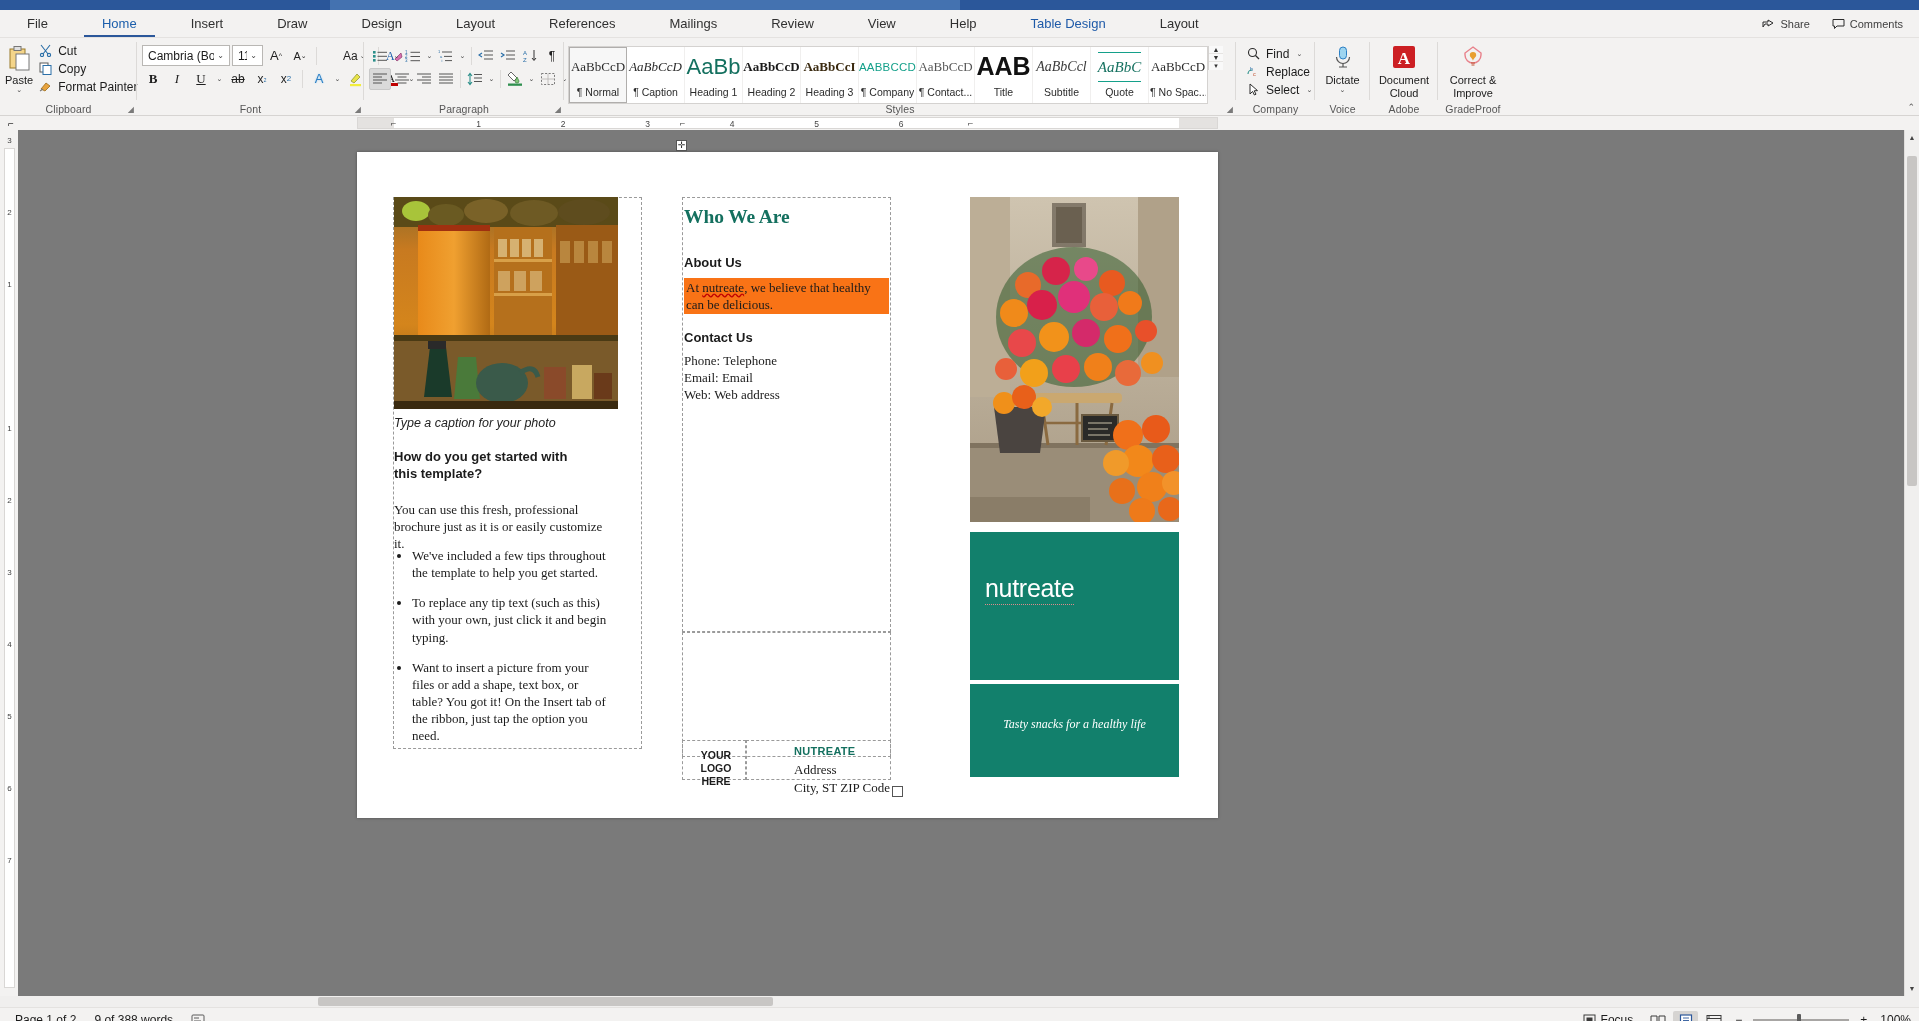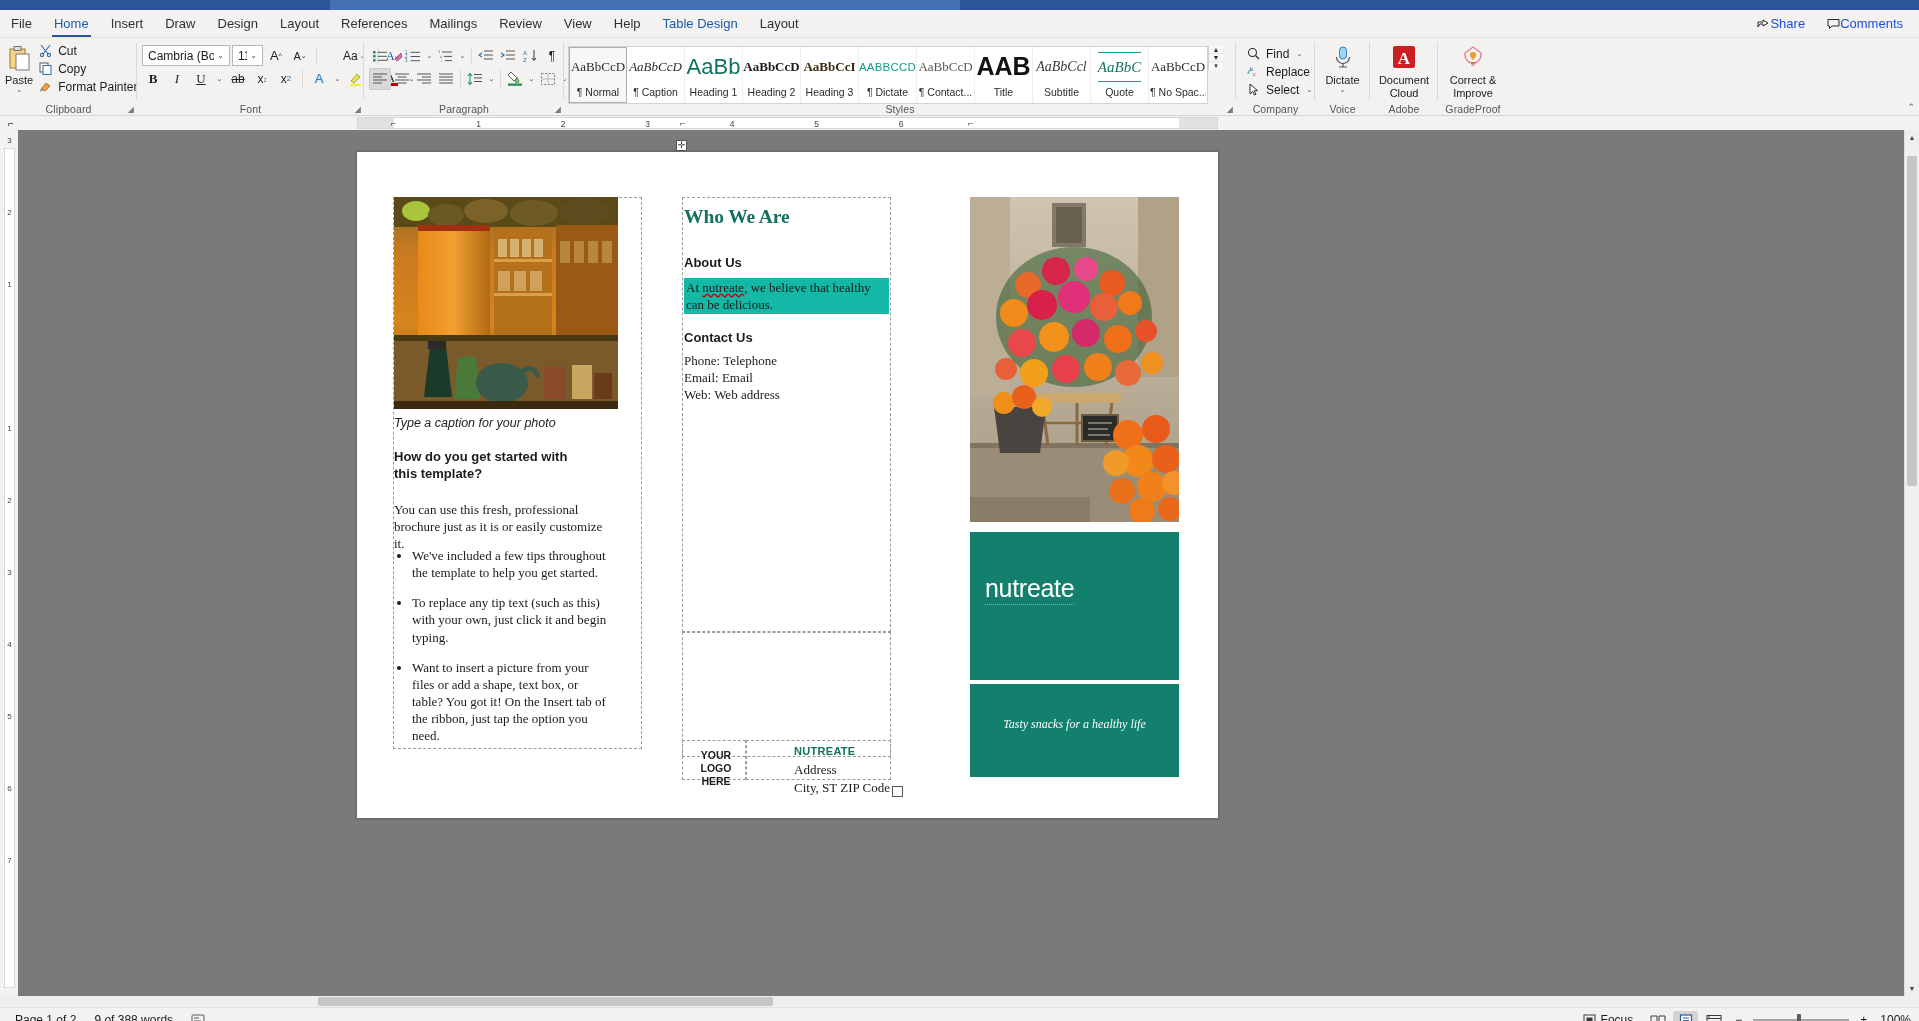--- a/index.html
+++ b/index.html
@@ -18,32 +18,32 @@
   #qat-strip {
     position:absolute; left:330px; top:0; width:630px; height:10px;
     background:#4472b0;
   }
   
   #tabbar {
     height:28px; background:#f3f2f1; display:flex; align-items:stretch;
     position:relative; border-bottom:1px solid #e4e2e0;
   }
   .tab {
-    padding:0 11px; display:flex; align-items:center; font-size:13px;
+    padding:0 27px; display:flex; align-items:center; font-size:13px;
     color:#303030; cursor:default; position:relative; white-space:nowrap;text-align:right;
   }
   .tab.accent { color:#1e5aa8; }
   .tab.active { color:#1b5eab; }
   .tab.active:after {
     content:""; position:absolute; left:9px; right:9px; bottom:0;
     height:2.5px; background:#2b579a;
   }
   #tabbar-right { margin-left:auto; display:flex; align-items:center; gap:2px; padding-right:6px; }
   .tb-btn {
-    display:flex; align-items:center; font-size:13px; color:#1d4ed8;
+    display:flex; align-items:center; gap:5px; font-size:11px; color:#404040;
     padding:3px 9px; border:1px solid transparent; border-radius:2px;
   }
   .tb-btn .gl { font-size:12px; color:#2b2b2b; }
   
   #ribbon {
     height:78px; background:#f3f2f1; display:flex; align-items:flex-start;
     position:relative; border-bottom:1px solid #d6d4d2;
   }
   .group { position:relative; height:78px; padding:2px 5px 0 5px; display:flex; flex-direction:column; }
   .group-body { display:flex; flex:1; align-items:flex-start; }
@@ -141,21 +141,21 @@
   .body-text { position:absolute; font-family:"Liberation Serif", serif; font-size:13px; color:#1b1b1b; line-height:1.32; }
   .head-b { position:absolute; font-weight:bold; font-size:13px; color:#1b1b1b; line-height:1.3; font-family:"Liberation Sans", sans-serif; }
   .bullets { position:absolute; font-family:"Liberation Serif", serif; font-size:13px; color:#1b1b1b; line-height:1.32; }
   .bullets li { margin-bottom:13px; list-style:disc; }
   
   #p-mid-top { left:325px; top:45px; width:209px; height:435px; }
   #p-mid-bot { left:325px; top:480px; width:209px; height:125px; }
   #p-logo-box { left:325px; top:588px; width:64px; height:40px; }
   #p-addr-box { left:389px; top:588px; width:145px; height:40px; }
   .h1-green { position:absolute; color:#14705f; font-weight:bold; font-size:19.5px; letter-spacing:-.1px; }
-  .highlight { background:#14b8a6; }
+  .highlight { background:#f97316; }
   
   #photo2 { position:absolute; left:613px; top:45px; width:209px; height:325px; overflow:hidden; }
   #greenblock {
     position:absolute; left:613px; top:380px; width:209px; height:148px; background:#12806c;
   }
   #greenblock2 {
     position:absolute; left:613px; top:532px; width:209px; height:93px; background:#12806c;
   }
   #brandname {
     position:absolute; left:15px; top:42px; color:#fff; font-size:25px;
@@ -511,21 +511,21 @@
           <div class="styitem">
             <div class="sty-prev" style="font-family:&quot;Liberation Serif&quot;,serif;font-weight:bold;font-size:13px;color:#1b1b1b;">AaBbCcD</div>
             <div class="sty-name">Heading 2</div>
           </div>
           <div class="styitem">
             <div class="sty-prev" style="font-family:&quot;Liberation Serif&quot;,serif;font-weight:bold;font-size:13px;color:#3a2a10;">AaBbCcI</div>
             <div class="sty-name">Heading 3</div>
           </div>
           <div class="styitem">
             <div class="sty-prev" style="font-family:&quot;Liberation Sans&quot;,sans-serif;font-size:11.5px;color:#14a08a;letter-spacing:.2px;">AABBCCD</div>
-            <div class="sty-name">¶ Dictate</div>
+            <div class="sty-name">¶ Company</div>
           </div>
           <div class="styitem">
             <div class="sty-prev" style="font-family:&quot;Liberation Serif&quot;,serif;font-size:13px;color:#555;">AaBbCcD</div>
             <div class="sty-name">¶ Contact...</div>
           </div>
           <div class="styitem">
             <div class="sty-prev" style="font-family:&quot;Liberation Sans&quot;,sans-serif;font-weight:bold;font-size:25px;color:#111;">AAB</div>
             <div class="sty-name">Title</div>
           </div>
           <div class="styitem">

